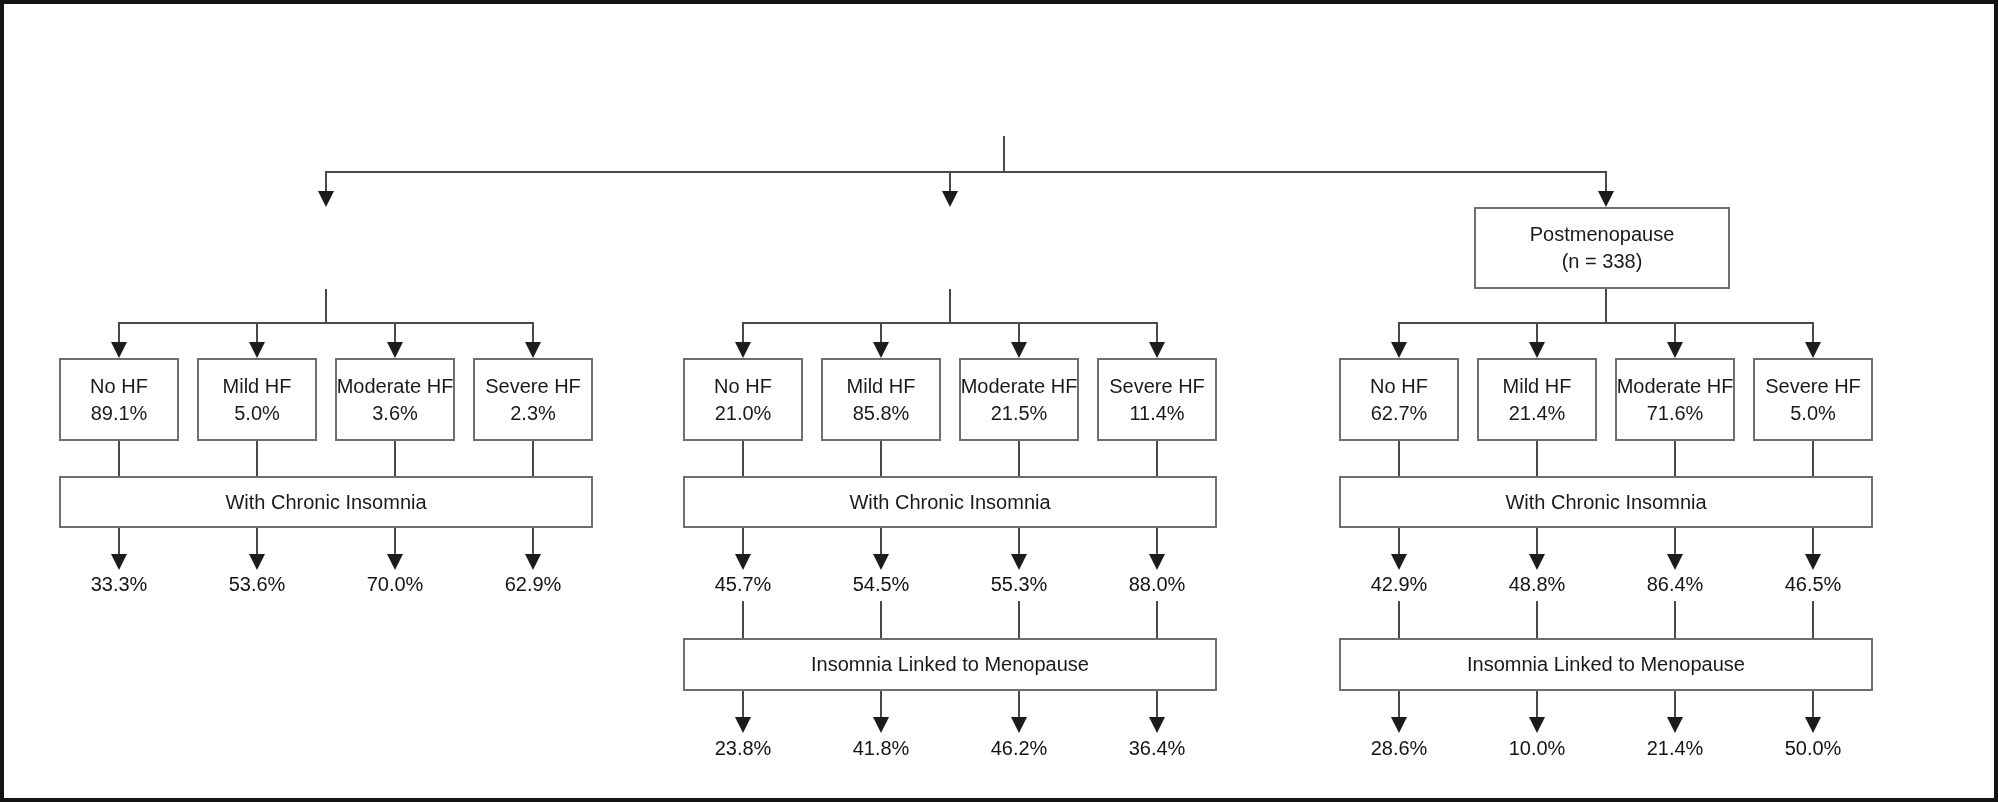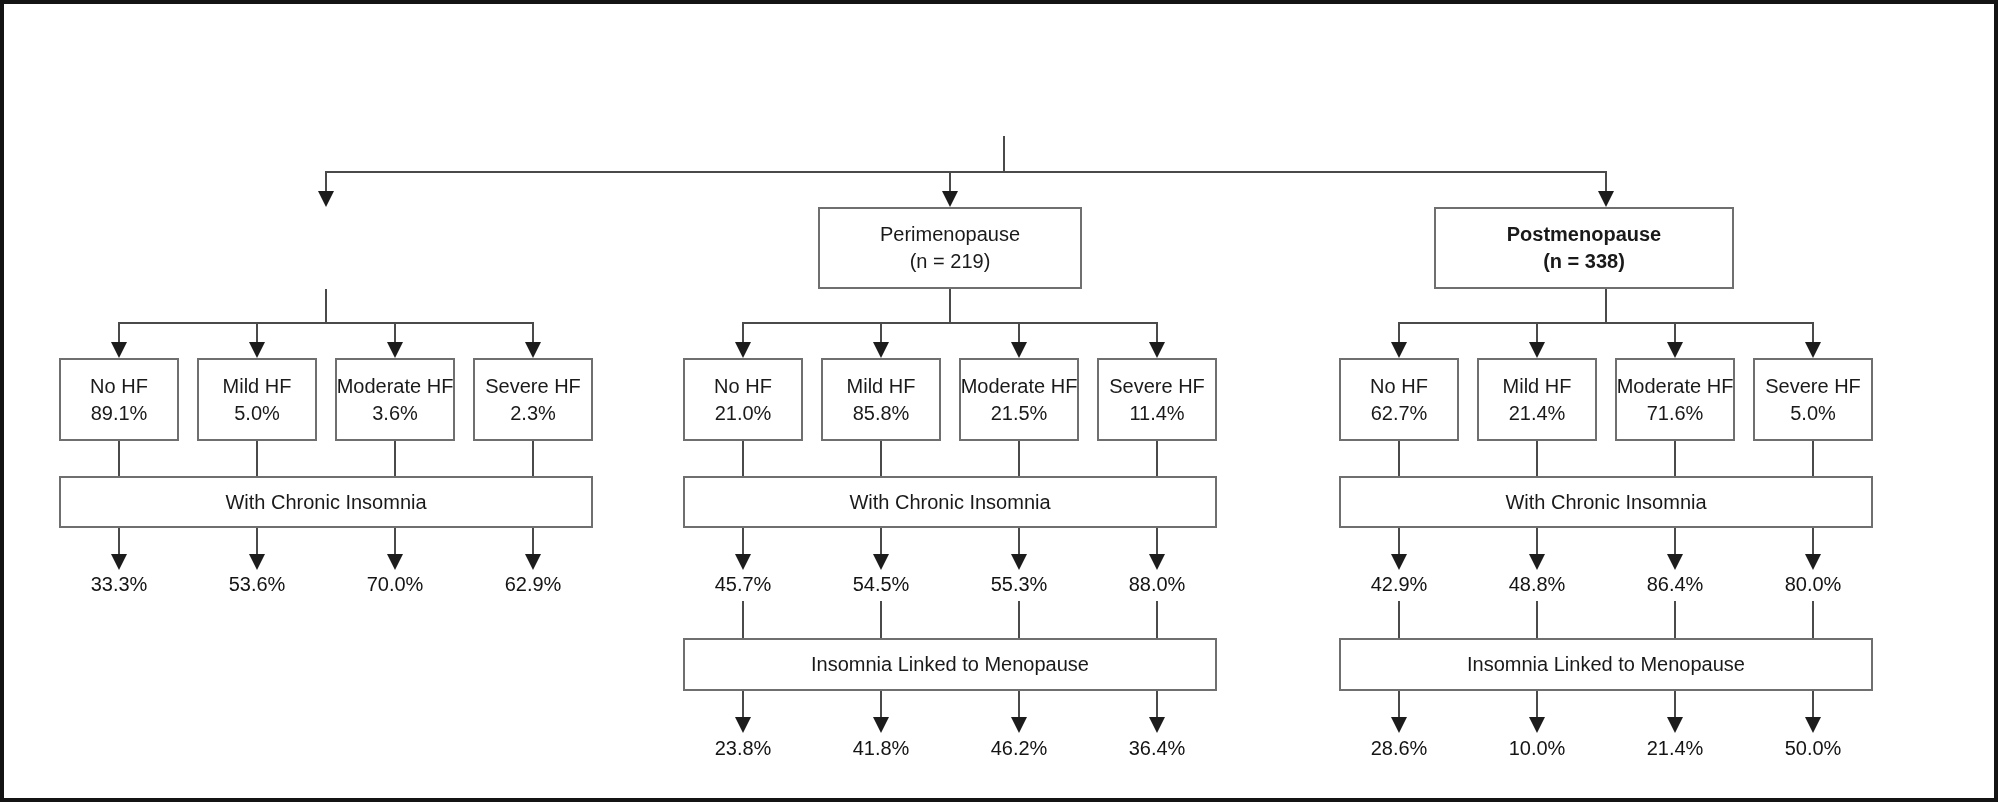--- a/index.html
+++ b/index.html
@@ -106,24 +106,20 @@
   <div class="vl" style="left:390px;top:524px;height:27px;"></div>
   <div class="arr" style="left:383px;top:550px;"></div>
   <div class="vl" style="left:528px;top:524px;height:27px;"></div>
   <div class="arr" style="left:521px;top:550px;"></div>
 
   <div class="pct" style="left:70px;top:567px;">33.3%</div>
   <div class="pct" style="left:208px;top:567px;">53.6%</div>
   <div class="pct" style="left:346px;top:567px;">70.0%</div>
   <div class="pct" style="left:484px;top:567px;">62.9%</div>
 
-  <div class="bx" style="left:814px;top:203px;width:264px;height:82px;">
-    <div class="l">Perimenopause</div>
-    <div class="l">(n = 219)</div>
-  </div>
   <div class="vl" style="left:945px;top:285px;height:34px;"></div>
   <div class="hl" style="left:738px;top:318px;width:416px;"></div>
 
   <div class="vl" style="left:738px;top:318px;height:21px;"></div>
   <div class="arr" style="left:731px;top:338px;"></div>
   <div class="vl" style="left:876px;top:318px;height:21px;"></div>
   <div class="arr" style="left:869px;top:338px;"></div>
   <div class="vl" style="left:1014px;top:318px;height:21px;"></div>
   <div class="arr" style="left:1007px;top:338px;"></div>
   <div class="vl" style="left:1152px;top:318px;height:21px;"></div>
@@ -185,21 +181,21 @@
   <div class="vl" style="left:1014px;top:687px;height:27px;"></div>
   <div class="arr" style="left:1007px;top:713px;"></div>
   <div class="vl" style="left:1152px;top:687px;height:27px;"></div>
   <div class="arr" style="left:1145px;top:713px;"></div>
 
   <div class="pct" style="left:694px;top:731px;">23.8%</div>
   <div class="pct" style="left:832px;top:731px;">41.8%</div>
   <div class="pct" style="left:970px;top:731px;">46.2%</div>
   <div class="pct" style="left:1108px;top:731px;">36.4%</div>
 
-  <div class="bx" style="left:1430px;top:203px;width:300px;height:82px;font-weight:bold;">
+  <div class="bx" style="left:1470px;top:203px;width:256px;height:82px;">
     <div class="l">Postmenopause</div>
     <div class="l">(n = 338)</div>
   </div>
   <div class="vl" style="left:1601px;top:285px;height:34px;"></div>
   <div class="hl" style="left:1394px;top:318px;width:416px;"></div>
 
   <div class="vl" style="left:1394px;top:318px;height:21px;"></div>
   <div class="arr" style="left:1387px;top:338px;"></div>
   <div class="vl" style="left:1532px;top:318px;height:21px;"></div>
   <div class="arr" style="left:1525px;top:338px;"></div>
@@ -239,21 +235,21 @@
   <div class="vl" style="left:1532px;top:524px;height:27px;"></div>
   <div class="arr" style="left:1525px;top:550px;"></div>
   <div class="vl" style="left:1670px;top:524px;height:27px;"></div>
   <div class="arr" style="left:1663px;top:550px;"></div>
   <div class="vl" style="left:1808px;top:524px;height:27px;"></div>
   <div class="arr" style="left:1801px;top:550px;"></div>
 
   <div class="pct" style="left:1350px;top:567px;">42.9%</div>
   <div class="pct" style="left:1488px;top:567px;">48.8%</div>
   <div class="pct" style="left:1626px;top:567px;">86.4%</div>
-  <div class="pct" style="left:1764px;top:567px;">80.0%</div>
+  <div class="pct" style="left:1764px;top:567px;">46.5%</div>
 
   <div class="vl" style="left:1394px;top:597px;height:37px;"></div>
   <div class="vl" style="left:1532px;top:597px;height:37px;"></div>
   <div class="vl" style="left:1670px;top:597px;height:37px;"></div>
   <div class="vl" style="left:1808px;top:597px;height:37px;"></div>
 
   <div class="bx" style="left:1335px;top:634px;width:534px;height:53px;">
     <div class="l">Insomnia Linked to Menopause</div>
   </div>
 

